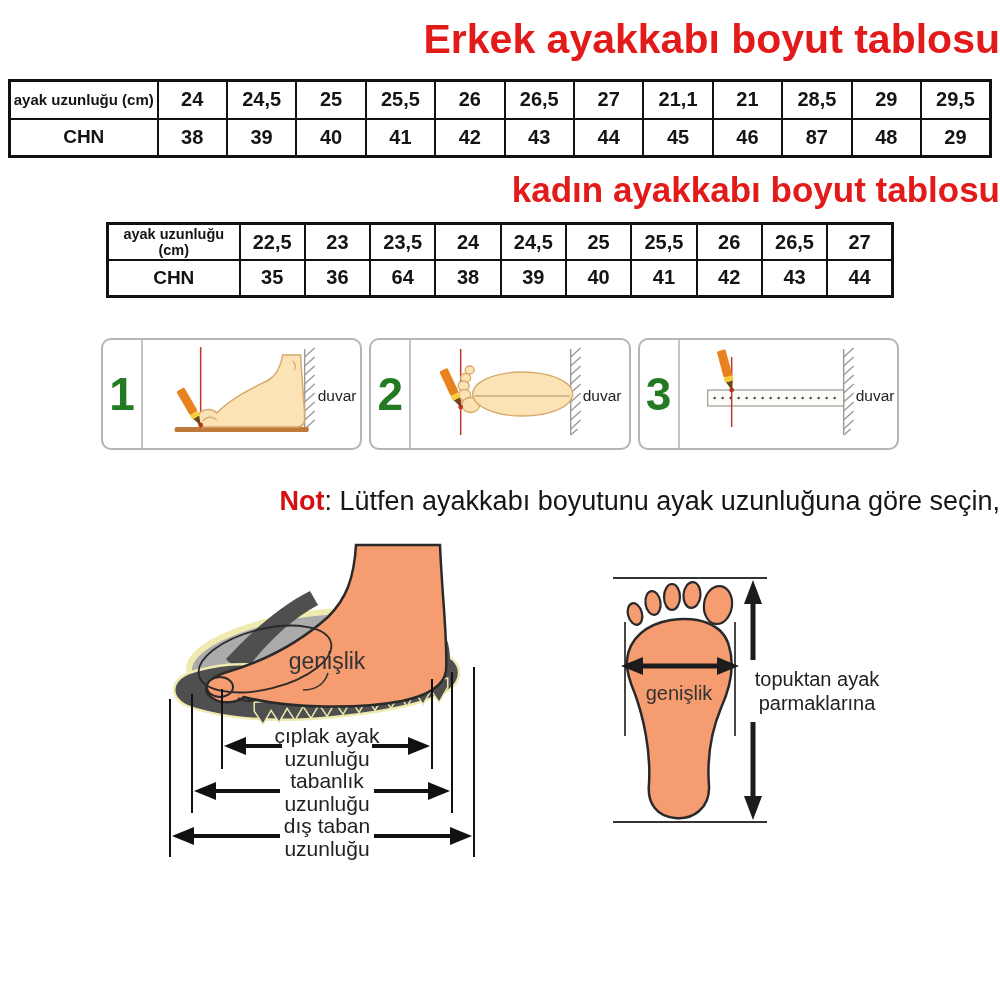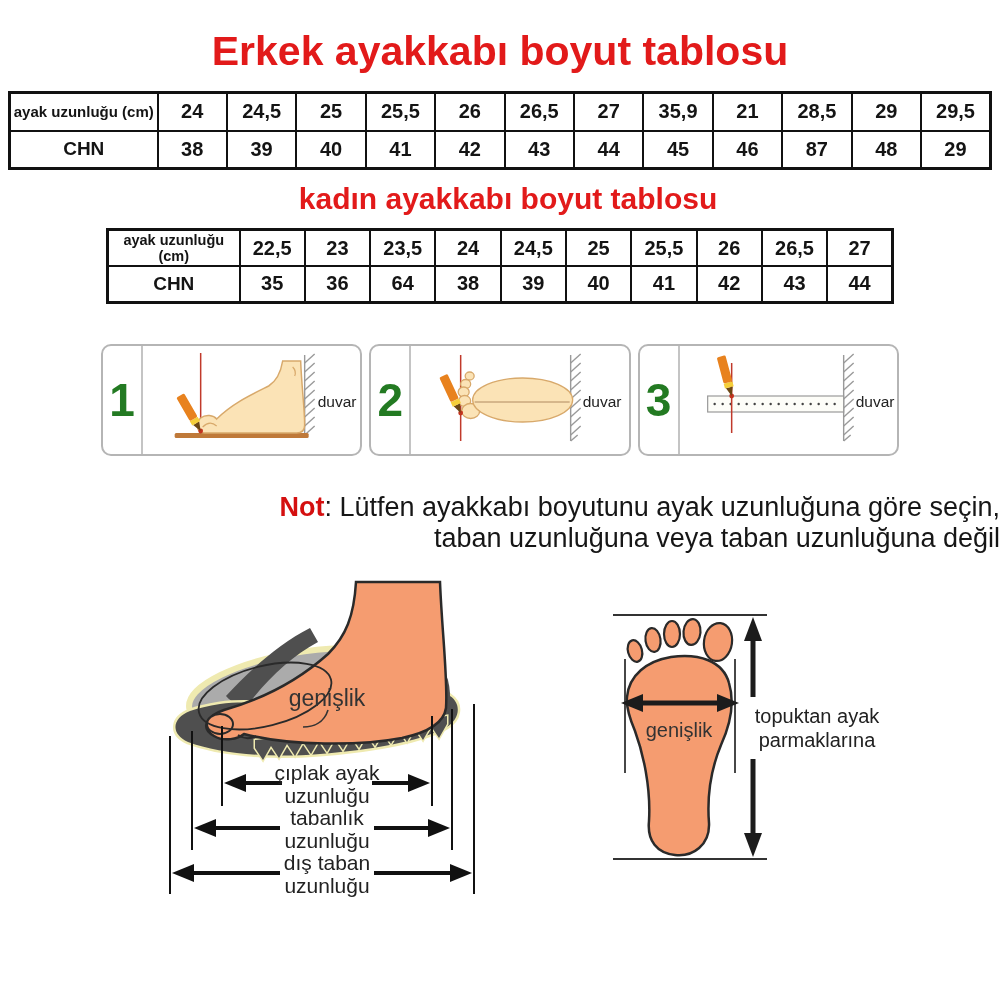--- a/index.html
+++ b/index.html
@@ -6,23 +6,23 @@
     --title-red:#e21a1a; --note-red:#d40f0f; --ink:#1c1c1c; --table-border:#111;
     --step-green:#237a22; --panel-border:#b5b5b5;
     --skin-light:#fbe3b6; --skin-outline:#d8a96b; --salmon:#f59c70; --dark-outline:#2a2a2a;
     --sole-dark:#4f4f4f; --insole-gray:#ababab; --glow-yellow:#efeab0;
     --pencil-orange:#e8821e; --pencil-yellow:#f5cf3a; --pencil-point:#6b4714;
     --mark-red:#c3331f; --line-red:#c0392b; --wall-gray:#9a9a9a; --floor-brown:#bf7939;
   }
   *{box-sizing:border-box;}
   body{width:1000px;height:1000px;margin:0;background:#fff;overflow:hidden;
        font-family:"Liberation Sans",sans-serif;color:var(--ink);}
-  .title{font-weight:bold;color:var(--title-red);text-align:center;margin:12px;}
+  .title{font-weight:bold;color:var(--title-red);text-align:right;margin:0;}
   .title.men{font-size:41px;padding-top:16px;margin-bottom:16px;letter-spacing:0px;}
-  .title.women{font-size:30px;margin-top:12px;margin-bottom:12px;padding-left:16px;}
+  .title.women{font-size:35px;margin-top:12px;margin-bottom:12px;padding-left:16px;}
   table.size-table{border-collapse:collapse;table-layout:fixed;margin:0 auto;
                    border:3px solid var(--table-border);}
   table.size-table td{border:2px solid var(--table-border);text-align:center;
                       font-weight:bold;font-size:20px;color:#141414;margin-left:33px;}
   table.men-table{width:984px;}
   table.men-table td{height:38px;}
   table.men-table td.label-cell{width:148px;font-size:15px;}
   table.women-table{width:788px;}
   table.women-table td{height:36px;}
   table.women-table td.label-cell{width:132px;font-size:14.5px;}
@@ -49,21 +49,21 @@
   <tbody>
     <tr>
       <td class="label-cell">ayak uzunluğu (cm)</td>
     <td>24</td>
         <td>24,5</td>
         <td>25</td>
         <td>25,5</td>
         <td>26</td>
         <td>26,5</td>
         <td>27</td>
-        <td>35,9</td>
+        <td>21,1</td>
         <td>21</td>
         <td>28,5</td>
         <td>29</td>
         <td>29,5</td>
       </tr>
     <tr>
       <td class="label-cell chn">CHN</td>
     <td>38</td>
         <td>39</td>
         <td>40</td>
@@ -223,21 +223,20 @@
         <rect x="9" y="-4.5" width="5" height="9" fill="var(--pencil-yellow)"></rect>
         <rect x="14" y="-4.5" width="27" height="9" rx="1.5" fill="var(--pencil-orange)"></rect>
       </g>
       <text x="174" y="60" font-size="15.5" fill="#222">duvar</text>
     </svg>
   </div>
 </div>
 
 <p class="note">
   <span class="note-red">Not</span><span>: Lütfen ayakkabı boyutunu ayak uzunluğuna göre seçin,</span><br>
-  <span>taban uzunluğuna veya taban uzunluğuna değil</span>
 </p>
 
 <div class="diagrams">
 
   <svg class="diagram-left" width="335" height="325" viewBox="0 0 335 325">
     <ellipse cx="150" cy="115" rx="122" ry="40" transform="rotate(-8 150 115)" fill="var(--insole-gray)" stroke="var(--glow-yellow)" stroke-width="6"></ellipse>
     <path d="M150,52 C118,68 88,96 66,120 C72,127 80,130 87,130 C107,103 132,80 158,66 Z" fill="var(--sole-dark)"></path>
     <g>
       <path d="M30,135 C12,142 10,158 28,166 C60,178 110,182 160,178 C210,174 258,166 285,152 C300,144 302,128 290,120 C282,114 272,116 264,122 C220,150 120,120 60,128 C48,130 38,132 30,135 Z" fill="var(--sole-dark)" stroke="var(--glow-yellow)" stroke-width="5" paint-order="stroke"></path>
       <path d="M262,100 C272,88 284,92 288,104 C292,120 290,140 284,150 L262,140 Z" fill="var(--sole-dark)"></path>

